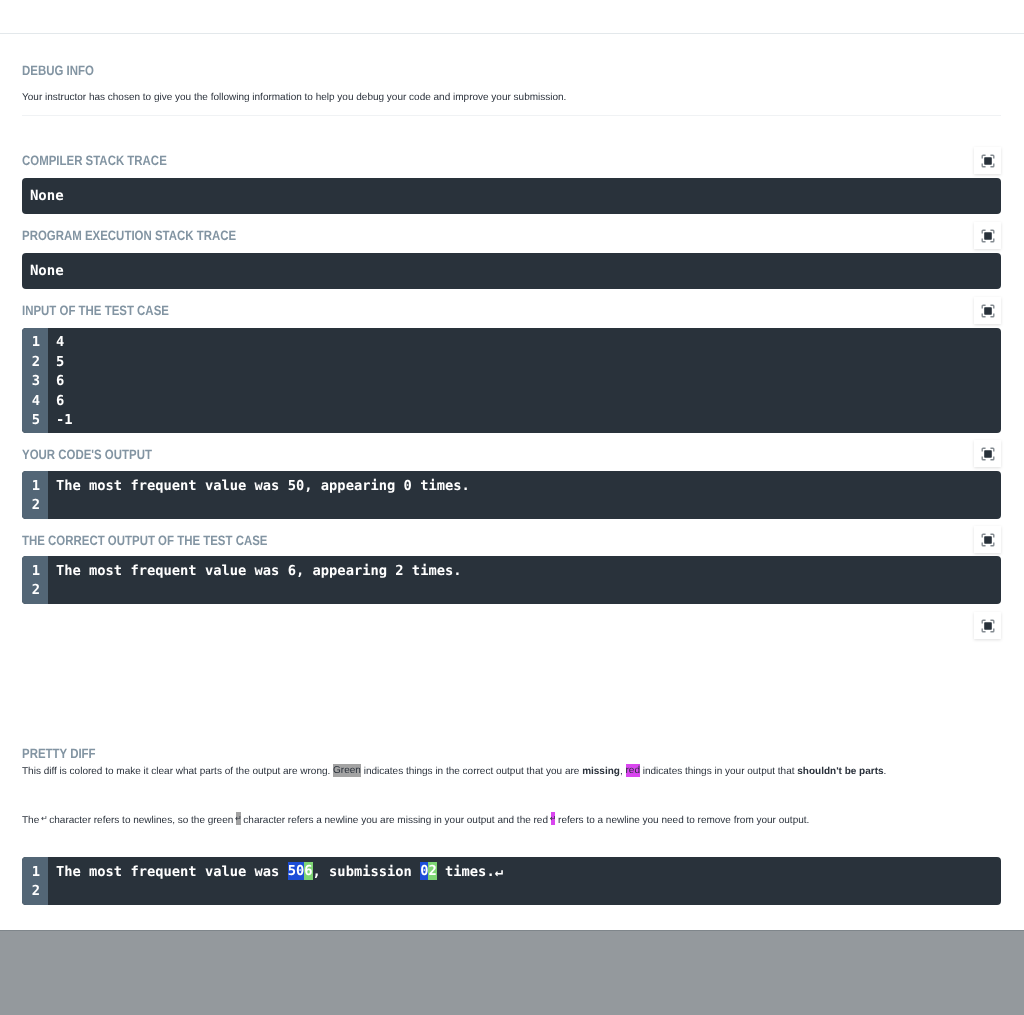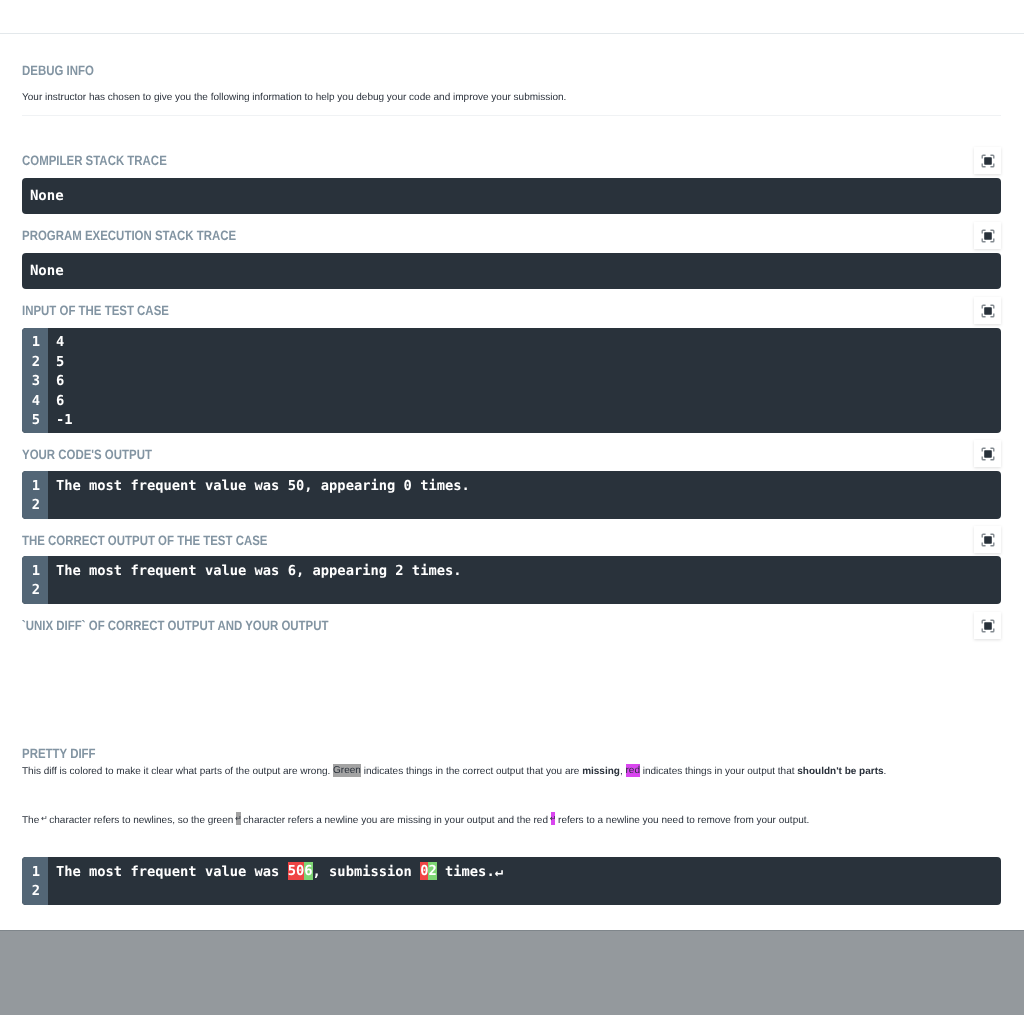--- a/index.html
+++ b/index.html
@@ -68,21 +68,21 @@
   }
   .icbtn{
     left:974px;width:27px;height:27px;background:#fff;
     box-shadow:0 1px 3px rgba(0,0,0,.13);
     display:flex;align-items:center;justify-content:center;
     cursor:pointer;
   }
   .hl-g{background:#a3a3a3;color:#2a313b;padding:0.95px 0;position:relative;top:-1.4px;}
   .hl-r{background:#d946ef;color:#2a313b;padding:0.95px 0;position:relative;top:-1.4px;}
   .hl-gc{background:#7ed574;color:#ffffff;padding:1.2px 0;position:relative;top:-0.4px;}
-  .hl-rc{background:#ef4444;color:#ffffff;padding:1.2px 0;position:relative;top:-0.4px;}
+  .hl-rc{background:#1d4ed8;color:#ffffff;padding:1.2px 0;position:relative;top:-0.4px;}
   .nlmark{font-size:0.80em;position:relative;top:-2.2px;letter-spacing:-1.2px;margin-left:-1px;}
   .nlbox{padding:0.8px 0;position:relative;top:-1.5px;}
   .nlbox .nlmark{top:-0.7px;}
   .grayfoot{left:0;width:1024px;background:#94999d;border-top:1.5px solid #7f868b;box-sizing:border-box;}
   b{font-weight:700;}
 </style>
 </head>
 <body>
 
 <svg width="0" height="0" style="position:absolute" aria-hidden="true">
@@ -161,21 +161,20 @@
         <use href="#icon-expand"></use>
       </svg>
   </div>
   <div class="abs code" style="top:556.3px;height:47.4px">
     <div class="gut">1
 2</div>
     <div class="src">The most frequent value was 6, appearing 2 times.
 </div>
   </div>
 
-  <div class="abs sec-label" style="top:618.9px"><span>`UNIX DIFF` OF CORRECT OUTPUT AND YOUR OUTPUT</span></div>
   <div class="abs icbtn" style="top:612px">
     <svg class="ic" width="14" height="14" viewBox="0 0 14 14">
         <use href="#icon-expand"></use>
       </svg>
   </div>
 
   <div class="abs sec-label" style="top:746.9px"><span>PRETTY DIFF</span></div>
   <div class="abs lead wide" style="top:762px"><span>This diff is colored to make it clear what parts of the output are wrong. </span><span class="hl-g">Green</span><span> indicates things in the correct output that you are </span><b>missing</b><span>, </span><span class="hl-r">red</span><span> indicates things in your output that </span><b>shouldn't be parts</b><span>.</span></div>
   <div class="abs lead wide" style="top:810.7px"><span>The </span><span class="nlmark">↵</span><span> character refers to newlines, so the green </span><span class="hl-g nlbox"><span class="nlmark">↵</span></span><span> character refers a newline you are missing in your output and the red </span><span class="hl-r nlbox"><span class="nlmark">↵</span></span><span> refers to a newline you need to remove from your output.</span></div>
   <div class="abs code" style="top:857.2px;height:47.5px">

